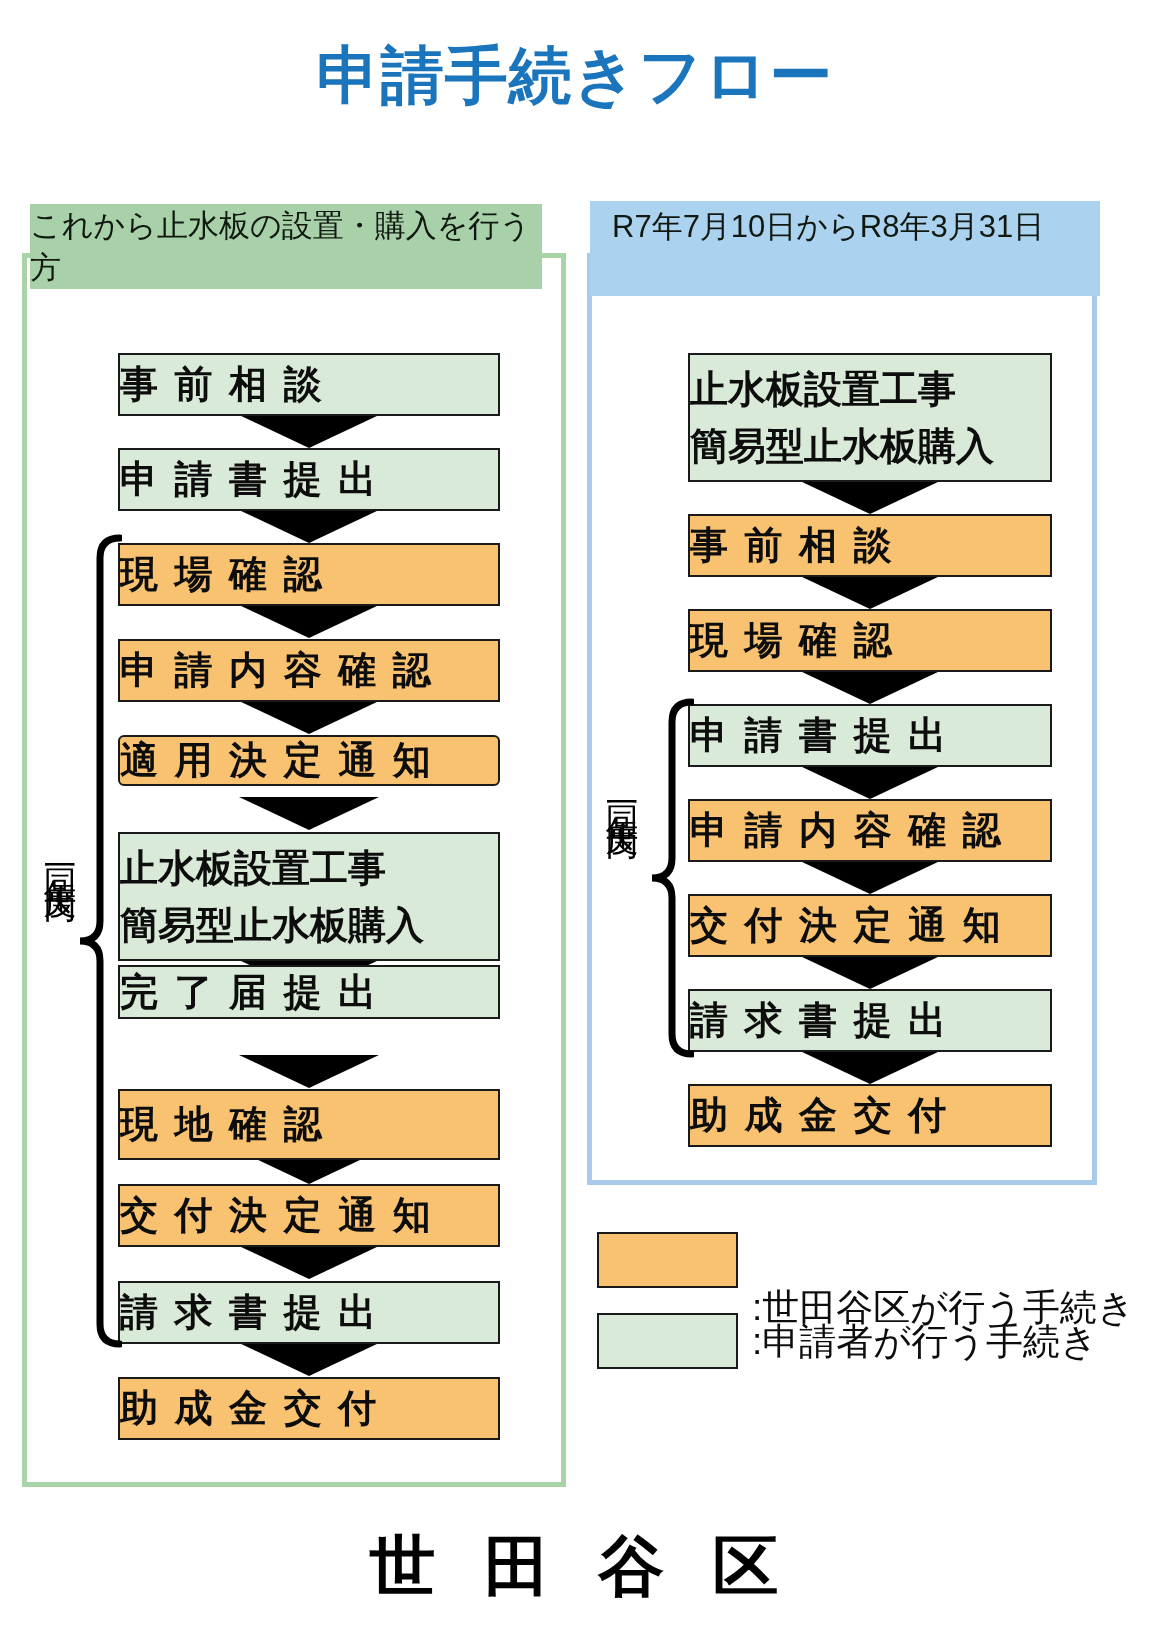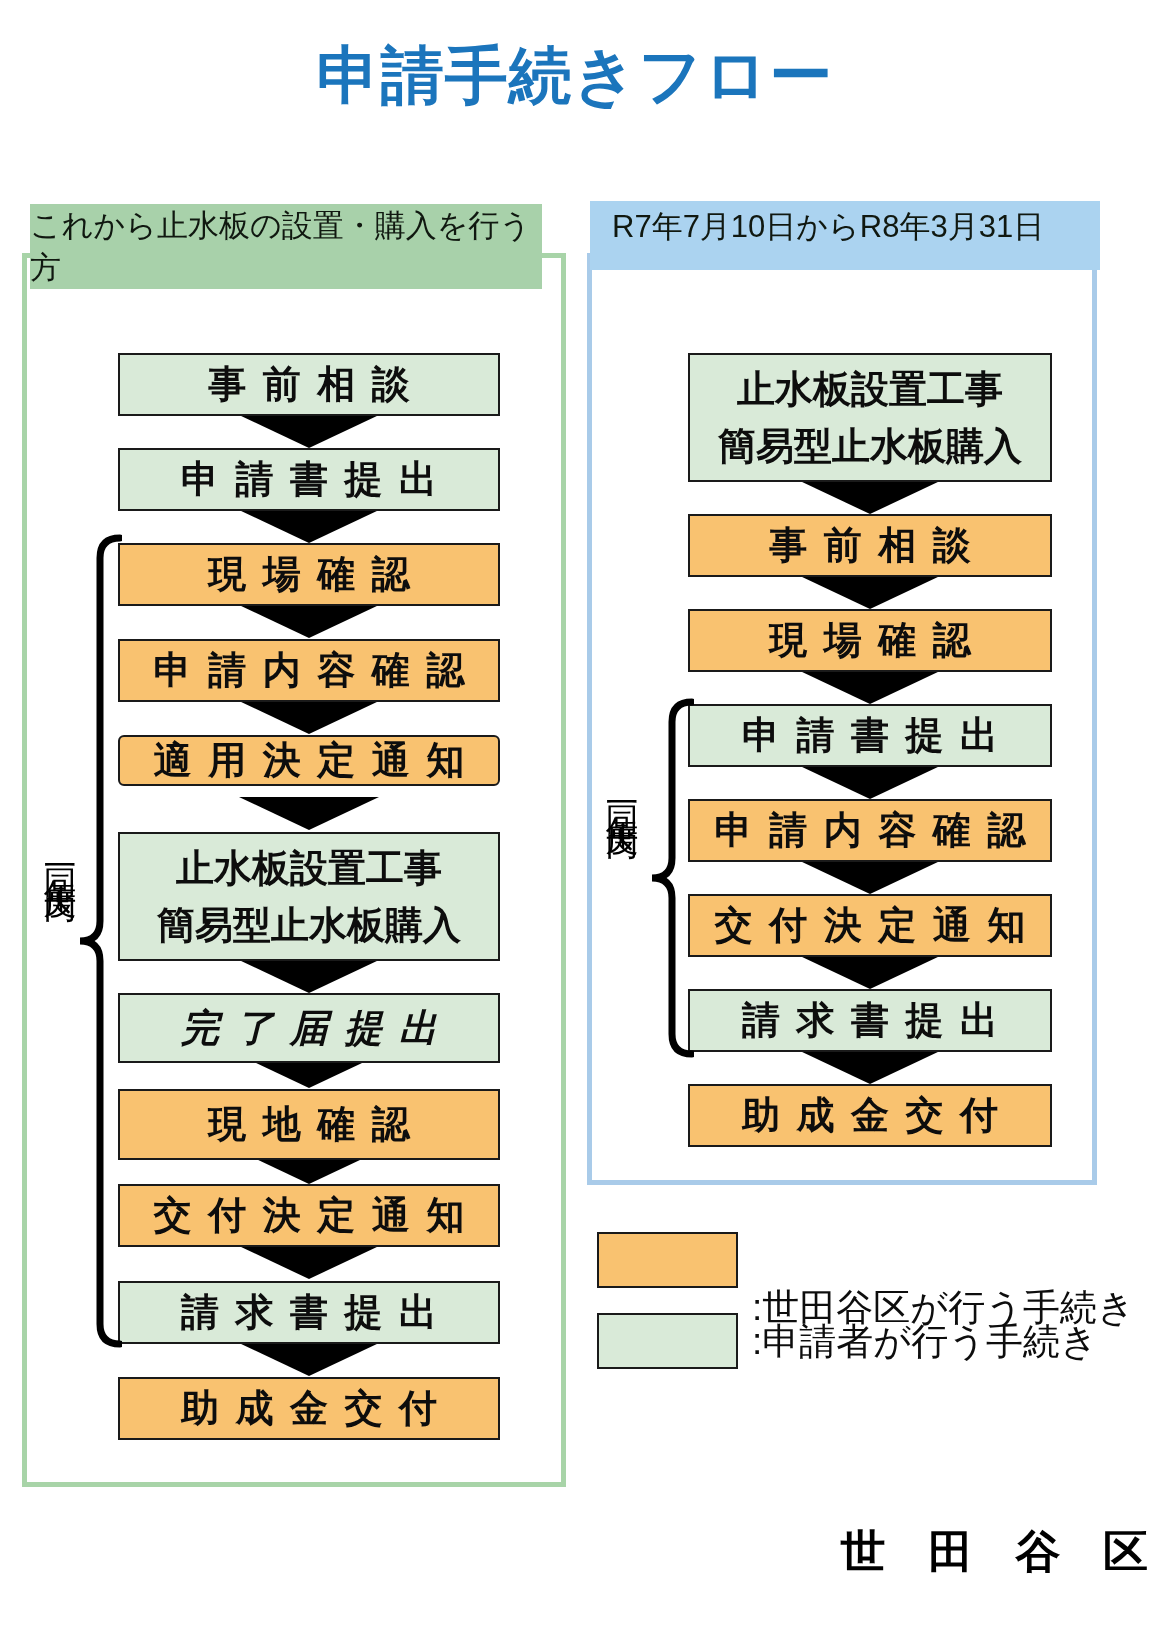--- a/index.html
+++ b/index.html
@@ -16,27 +16,27 @@
   .container.right{left:587px;top:253px;width:510px;height:932px;border:5px solid var(--right-border);}
   .col-header{
     position:absolute;box-sizing:border-box;z-index:3;
     font-size:31px;font-weight:500;line-height:42px;color:#101810;
   }
   .col-header.left{
     left:30px;top:204px;width:512px;height:85px;background:var(--header-green);
     display:flex;align-items:center;justify-content:center;
   }
   .col-header.right{
-    left:590px;top:201px;width:510px;height:69px;background:var(--header-blue);
+    left:590px;top:201px;width:510px;height:95px;background:var(--header-blue);
     padding:5px 0 0 22px;
   }
   .step{
     position:absolute;width:382px;box-sizing:border-box;z-index:2;
     border:2px solid #1a1a1a;display:flex;flex-direction:column;
-    align-items:center;justify-content:center;
+    align-items:flex-start;justify-content:center;
     font-size:38px;font-weight:700;line-height:57px;word-spacing:6px;color:#0d0d0d;
     text-align:center;white-space:nowrap;
   }
   .step.green{background:var(--applicant-green);}
   .step.orange{background:var(--ward-orange);}
   .arrow{
     position:absolute;width:140px;height:33px;background:#000;z-index:1;
     clip-path:polygon(0 0,100% 0,50% 100%);
   }
   .brace{position:absolute;z-index:2;}
@@ -47,22 +47,22 @@
   .legend-swatch{
     position:absolute;width:141px;height:56px;box-sizing:border-box;border:2px solid #1a1a1a;
   }
   .legend-swatch.orange{background:var(--ward-orange);}
   .legend-swatch.green{background:var(--applicant-green);}
   .legend-label{
     position:absolute;height:56px;line-height:58px;font-size:37px;font-weight:500;color:#0d0d0d;
     white-space:nowrap;
   }
   .footer-logo{
-    position:absolute;left:0;right:0;top:1522px;text-align:right;
-    font-size:45px;font-weight:900;color:#000;word-spacing:26px;letter-spacing:2px;
+    position:absolute;left:0;right:0;top:1522px;text-align:center;
+    font-size:66px;font-weight:900;color:#000;word-spacing:26px;letter-spacing:2px;
   }
 </style>
 </head>
 <body>
 
 <div id="canvas">
 
   <div class="page-title">
     <div>申請手続きフロー</div>
   </div>
@@ -101,21 +101,21 @@
     <span>適 用 決 定 通 知</span>
   </div>
   <div class="arrow" style="left:239px;top:797px;"></div>
 
   <div class="step green" style="left:118px;top:832px;height:129px;">
     <span>止水板設置工事</span>
     <span>簡易型止水板購入</span>
   </div>
   <div class="arrow" style="left:239px;top:960px;"></div>
 
-  <div class="step green" style="left:118px;top:993px;height:70px;font-style:italic;">
+  <div class="step green" style="left:118px;top:965px;height:54px;">
     <span>完 了 届 提 出</span>
   </div>
   <div class="arrow" style="left:239px;top:1055px;"></div>
 
   <div class="step orange" style="left:118px;top:1089px;height:71px;">
     <span>現 地 確 認</span>
   </div>
   <div class="arrow" style="left:239px;top:1151px;"></div>
 
   <div class="step orange" style="left:118px;top:1184px;height:63px;">

